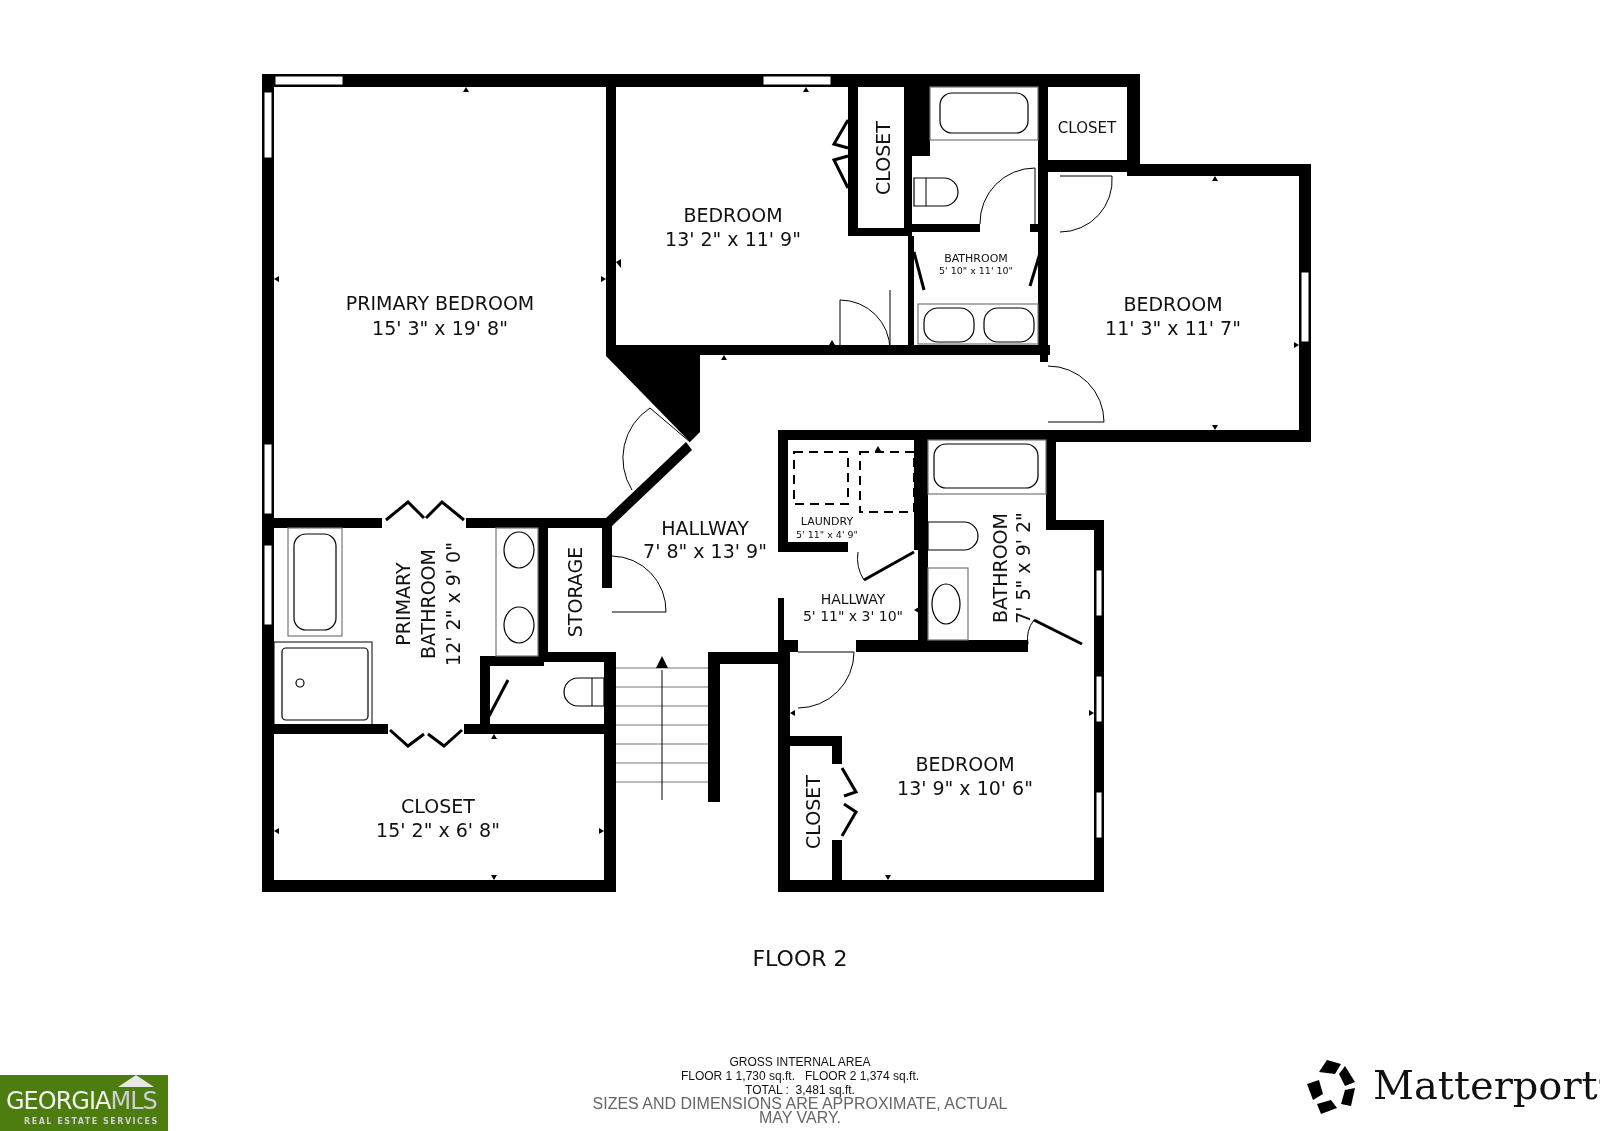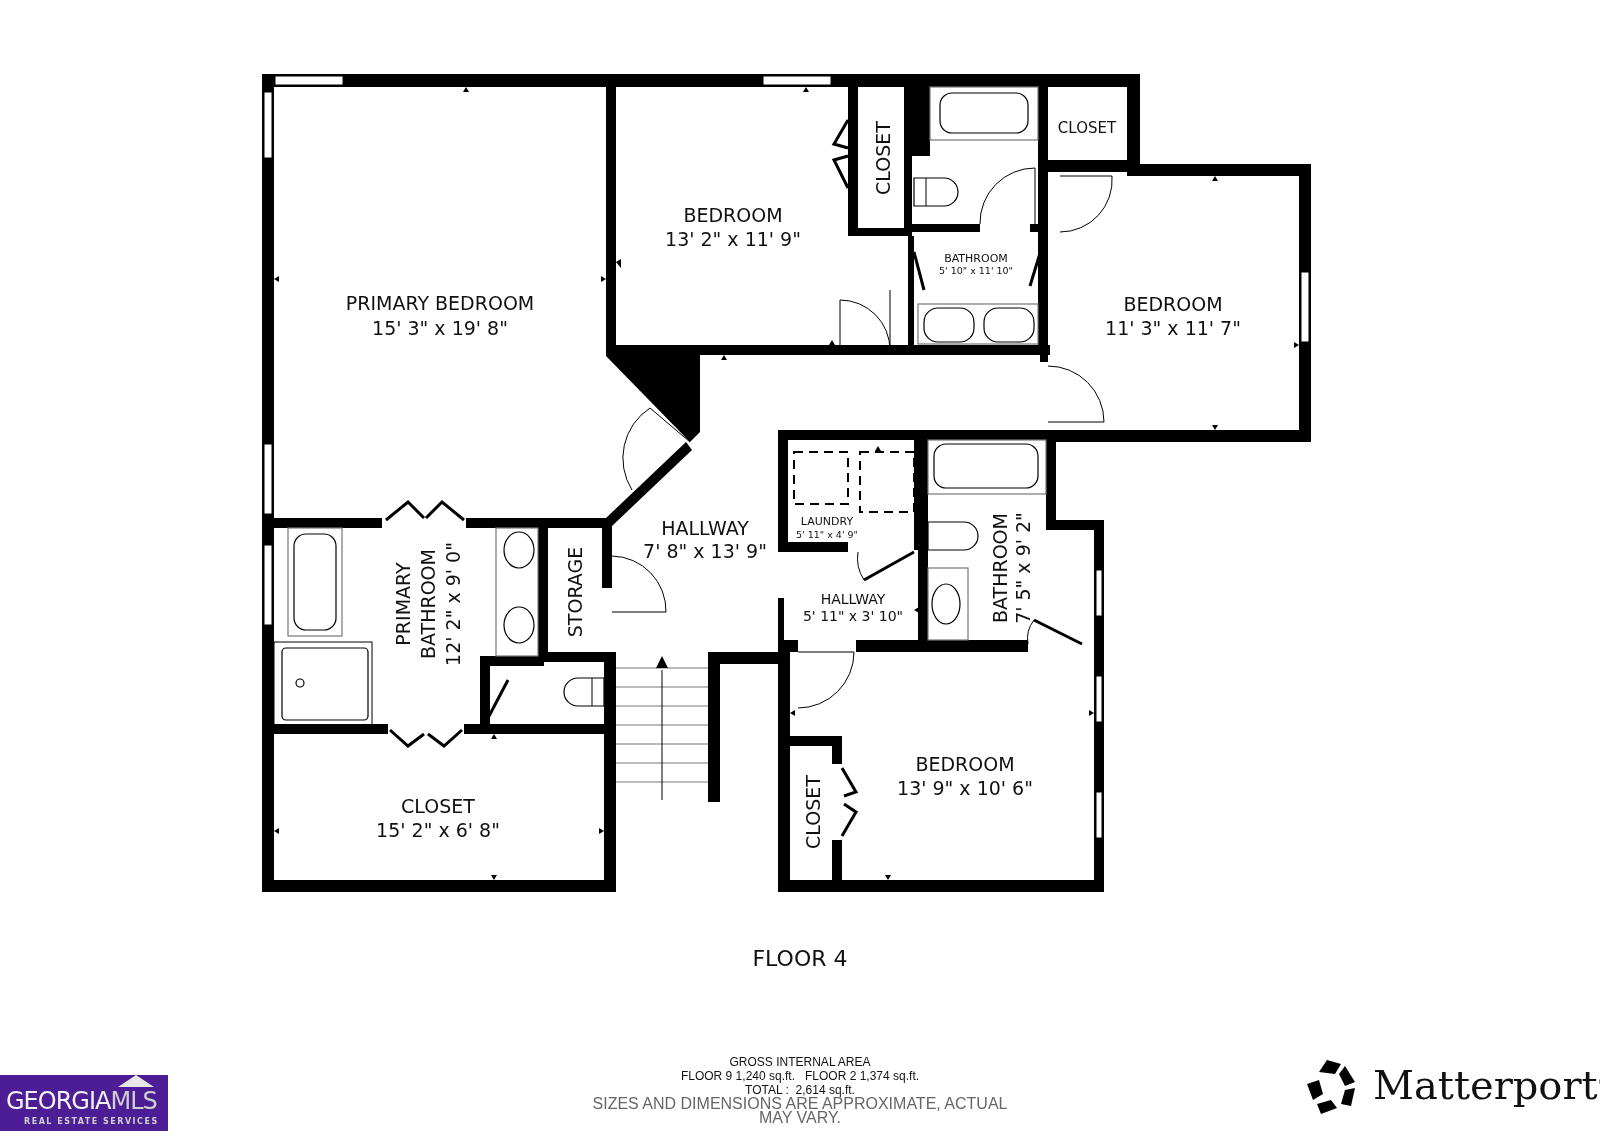--- a/index.html
+++ b/index.html
@@ -13,21 +13,21 @@
   .arc { fill: none; stroke: #000; stroke-width: 1; }
   .window { fill: #fff; stroke: #000; stroke-width: 1; }
   .dash { fill: none; stroke: #000; stroke-width: 2; stroke-dasharray: 9 6; }
   .lbl { font-family: "DejaVu Sans", sans-serif; fill: #111; text-anchor: middle; }
   .lbl-lg { font-size: 19px; }
   .lbl-sm { font-size: 11px; }
   .lbl-xs { font-size: 9.5px; }
   .floor-title { position: absolute; left: 0; width: 1600px; top: 946px; text-align: center; font-family: "DejaVu Sans", sans-serif; font-size: 22px; color: #111; }
   .gia { position: absolute; left: 580px; width: 440px; top: 1055px; text-align: center; font-family: Liberation Sans, sans-serif; font-size: 12px; line-height: 14px; color: #111; }
   .gia .note { color: #666; font-size: 16px; }
-  .gmls { position: absolute; left: 0; top: 1075px; width: 168px; height: 56px; background: #4c1d95; color: #fff; }
+  .gmls { position: absolute; left: 0; top: 1075px; width: 168px; height: 56px; background: #4d7c0f; color: #fff; }
   .gmls .brand { position: absolute; left: 6px; top: 12px; font-family: "DejaVu Sans", sans-serif; font-size: 24px; letter-spacing: -1px; color: #f2f2f2; }
   .gmls .brand .mls { color: #cfcfcf; }
   .gmls .sub { position: absolute; left: 24px; top: 42px; font-size: 8px; letter-spacing: 1.5px; color: #cfcfcf; font-family: "DejaVu Sans", sans-serif; font-weight: bold; }
   .gmls .roof { position: absolute; left: 118px; top: 0px; width: 0; height: 0; border-left: 18px solid transparent; border-right: 18px solid transparent; border-bottom: 12px solid #e8e8e8; }
   .mp { position: absolute; left: 1305px; top: 1058px; height: 60px; }
   .mp .name { position: absolute; left: 68px; top: 4px; font-family: "DejaVu Serif", serif; font-size: 40px; color: #111; white-space: nowrap; }
   .mp .reg { font-size: 9px; vertical-align: super; }
   .mp svg { position: absolute; left: 0; top: 0; }
 </style>
 </head>
@@ -283,26 +283,26 @@
     <polygon points="604,831 599,828 599,834"></polygon>
     <polygon points="888,880 885,875 891,875"></polygon>
     <polygon points="790,713 795,710 795,716"></polygon>
     <polygon points="1094,713 1089,710 1089,716"></polygon>
     <polygon points="878,446 875,451 881,451"></polygon>
     <polygon points="784,610 779,607 779,613"></polygon>
     <polygon points="914,610 919,607 919,613"></polygon>
   </g>
 </svg>
 
-<div class="floor-title">FLOOR 4</div>
+<div class="floor-title">FLOOR 2</div>
 
 <div class="gia">
   <div>GROSS INTERNAL AREA</div>
-  <div style="white-space:pre">FLOOR 9 1,240 sq.ft.   FLOOR 2 1,374 sq.ft.</div>
-  <div style="white-space:pre">TOTAL :  2,614 sq.ft.</div>
+  <div style="white-space:pre">FLOOR 1 1,730 sq.ft.   FLOOR 2 1,374 sq.ft.</div>
+  <div style="white-space:pre">TOTAL :  3,481 sq.ft.</div>
   <div class="note">SIZES AND DIMENSIONS ARE APPROXIMATE, ACTUAL MAY VARY.</div>
 </div>
 
 <div class="gmls">
   <div class="roof"></div>
   <div class="brand"><span>GEORGIA</span><span class="mls">MLS</span></div>
   <div class="sub">REAL ESTATE SERVICES</div>
 </div>
 
 <div class="mp">

